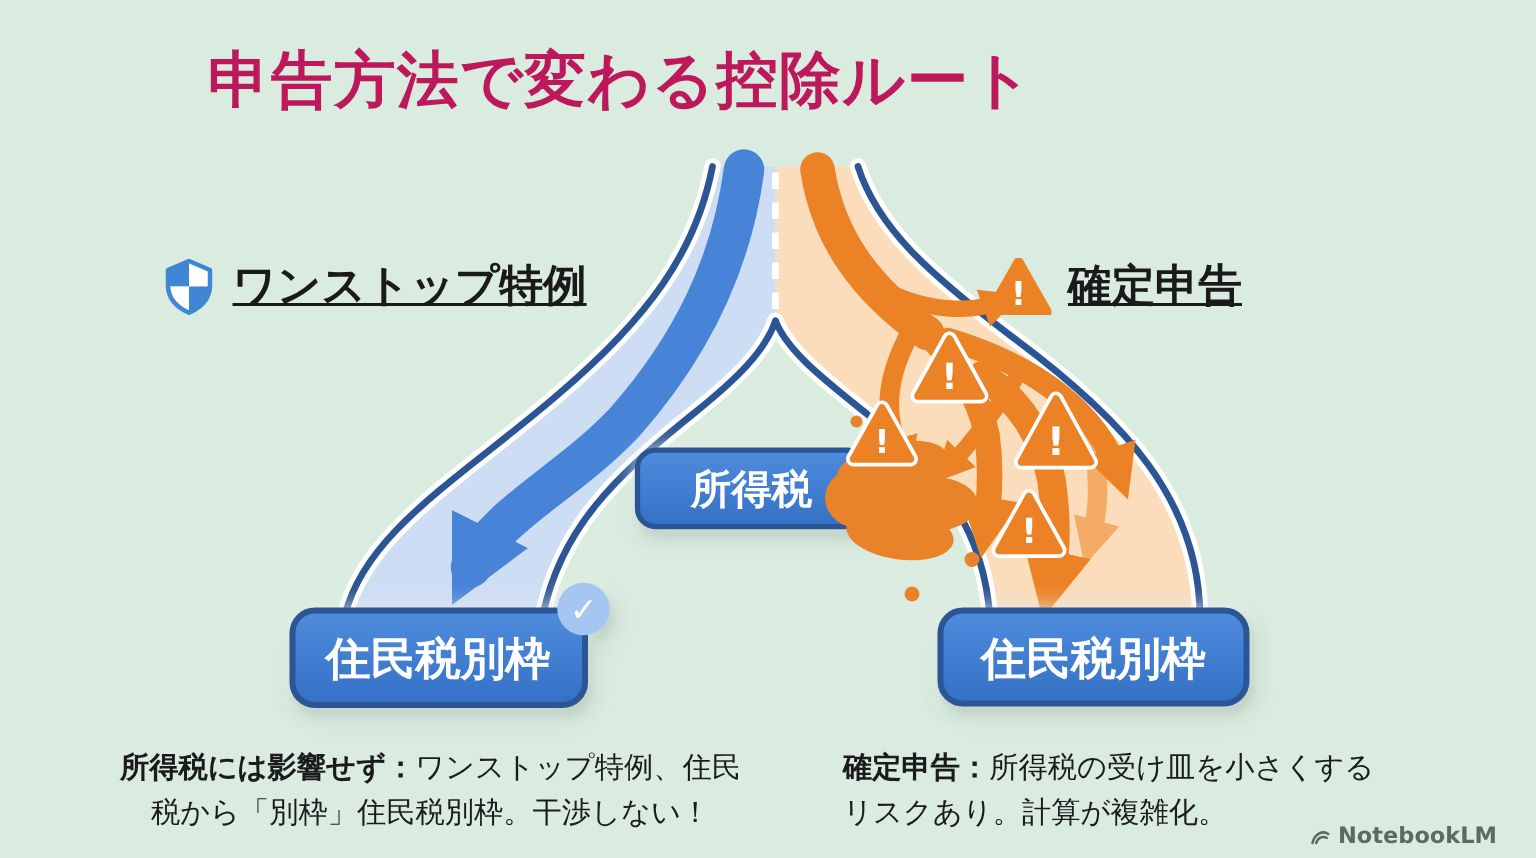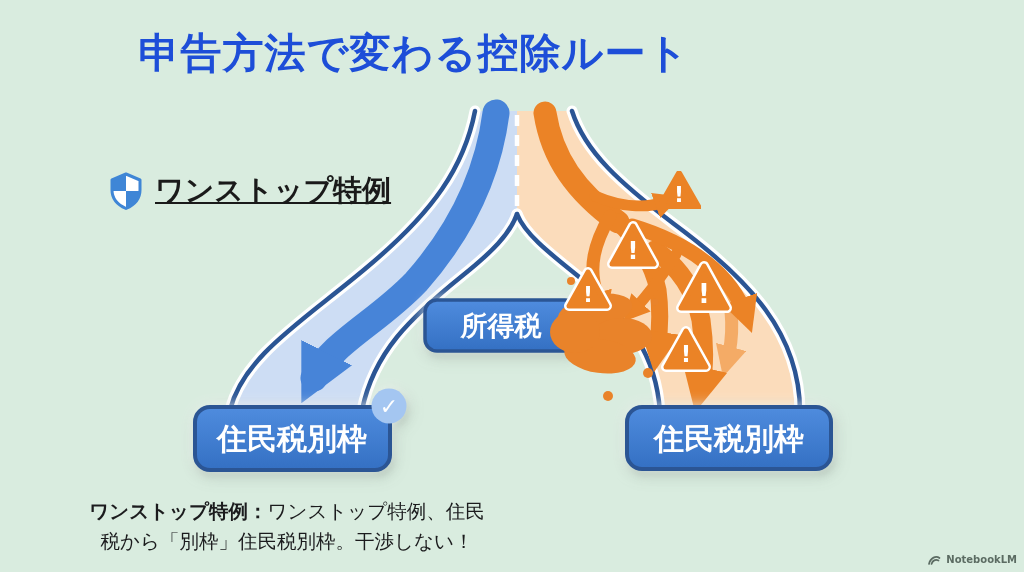--- a/index.html
+++ b/index.html
@@ -6,38 +6,38 @@
   body{
     width:1024px;height:572px;position:relative;overflow:hidden;
     background:#d9ecdf;
     font-family:"DejaVu Sans","Liberation Sans",sans-serif;
   }
   .stage{position:absolute;inset:0;}
   svg.diagram{position:absolute;left:0;top:0;}
   svg text{font-family:"DejaVu Sans","Liberation Sans",sans-serif;}
   .title{
     position:absolute;top:26px;left:0;width:828px;margin:0;
-    text-align:center;font-size:41px;font-weight:800;color:#1d4ed8;letter-spacing:1px;
+    text-align:center;font-size:41px;font-weight:800;color:#be185d;letter-spacing:1px;
   }
   .route-label{
     position:absolute;top:171px;display:flex;align-items:center;gap:11px;
     font-size:29px;font-weight:800;color:#1a1a1a;text-decoration:underline;
   }
   .route-label.left{left:108px;}
   .route-label.right{left:659px;}
   .caption{
     position:absolute;top:497px;margin:0;
     font-size:19.5px;line-height:30px;color:#1b1b1d;font-weight:400;
   }
   .caption strong{font-weight:800;}
   .caption.left{left:58px;width:458px;text-align:center;}
   .caption.right{left:562px;width:440px;text-align:left;}
   .watermark{
-    position:absolute;right:7px;bottom:6px;display:flex;align-items:center;gap:5px;
-    font-size:10px;color:#5b6b62;font-weight:600;
+    position:absolute;right:26px;bottom:6px;display:flex;align-items:center;gap:5px;
+    font-size:15px;color:#5b6b62;font-weight:600;
   }
 </style>
 </head>
 <body>
 
 <div class="stage">
 
   <svg class="diagram" width="1024" height="572" viewBox="0 0 1024 572">
     <defs>
       <linearGradient id="boxGrad" x1="0" y1="0" x2="0" y2="1">
@@ -162,27 +162,32 @@
       <path d="M18,2 L32,8 V18 C32,27 26,33 18,36.5 C10,33 4,27 4,18 V8 Z" fill="none" stroke="#3f86d6" stroke-width="3" stroke-linejoin="round"></path>
     </svg>
     <span>ワンストップ特例</span>
   </div>
 
   <div class="route-label right">
     <svg width="42" height="38" viewBox="660 170 42 40">
       <path d="M 680,173 L 700,208 L 660,208 Z" fill="#eb8326" stroke="#eb8326" stroke-width="7" stroke-linejoin="round"></path>
       <text x="680" y="203" text-anchor="middle" font-size="23" font-weight="bold" fill="#ffffff">!</text>
     </svg>
+    <span>確定申告</span>
   </div>
 
   <p class="caption left">
-    <strong>ワンストップ特例：</strong><span>ワンストップ特例、住民</span><br>
+    <strong>所得税には影響せず：</strong><span>ワンストップ特例、住民</span><br>
     <span>税から「別枠」住民税別枠。干渉しない！</span>
   </p>
 
+  <p class="caption right">
+    <strong>確定申告：</strong><span>所得税の受け皿を小さくする</span><br>
+    <span>リスクあり。計算が複雑化。</span>
+  </p>
 
   <div class="watermark">
     <svg width="14" height="13" viewBox="0 0 14 13">
       <path d="M2,11 C3.5,4.5 9,2.5 12.5,5" fill="none" stroke="#5b6b62" stroke-width="1.7" stroke-linecap="round"></path>
       <path d="M4.5,11 C5.5,7.5 8.5,6 11.5,7.6" fill="none" stroke="#5b6b62" stroke-width="1.7" stroke-linecap="round"></path>
     </svg>
     <span>NotebookLM</span>
   </div>
 
 </div>

